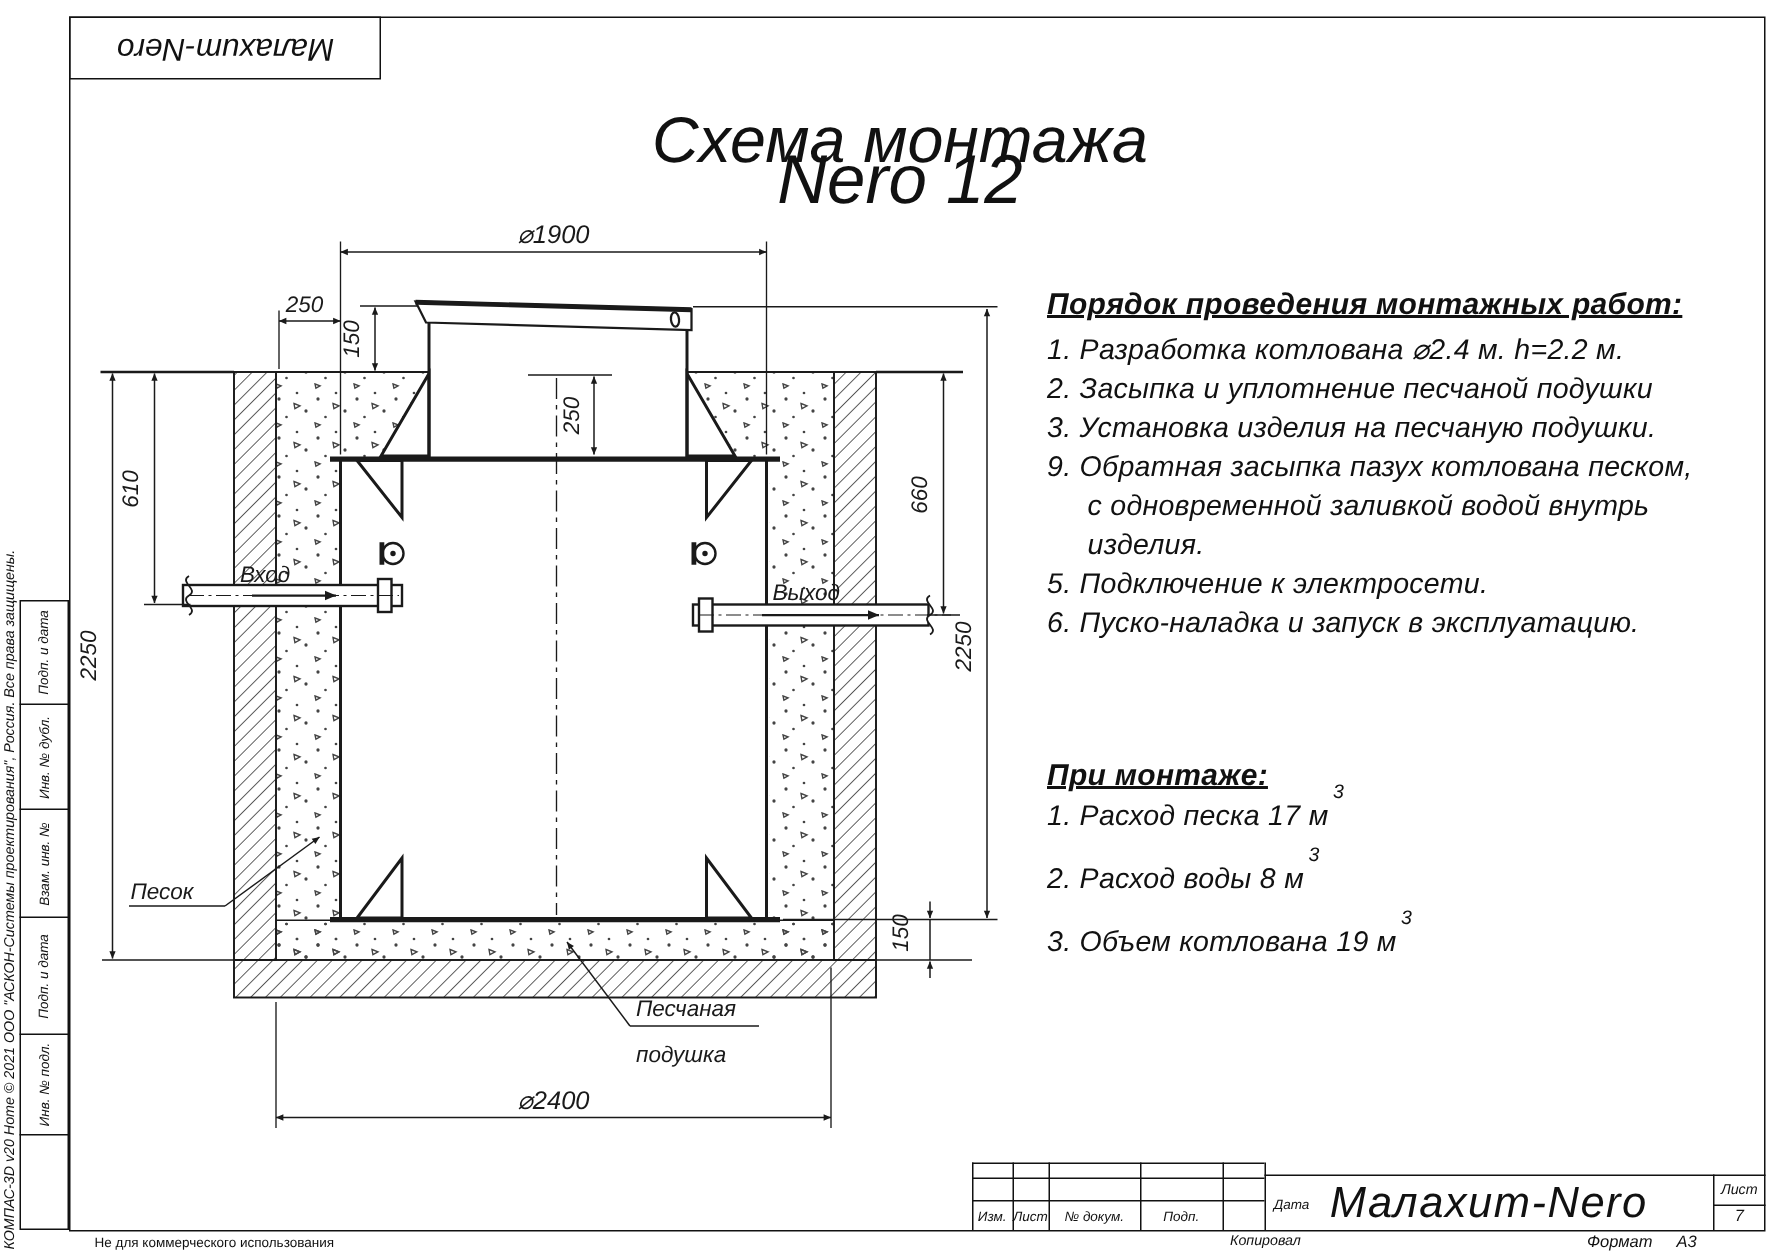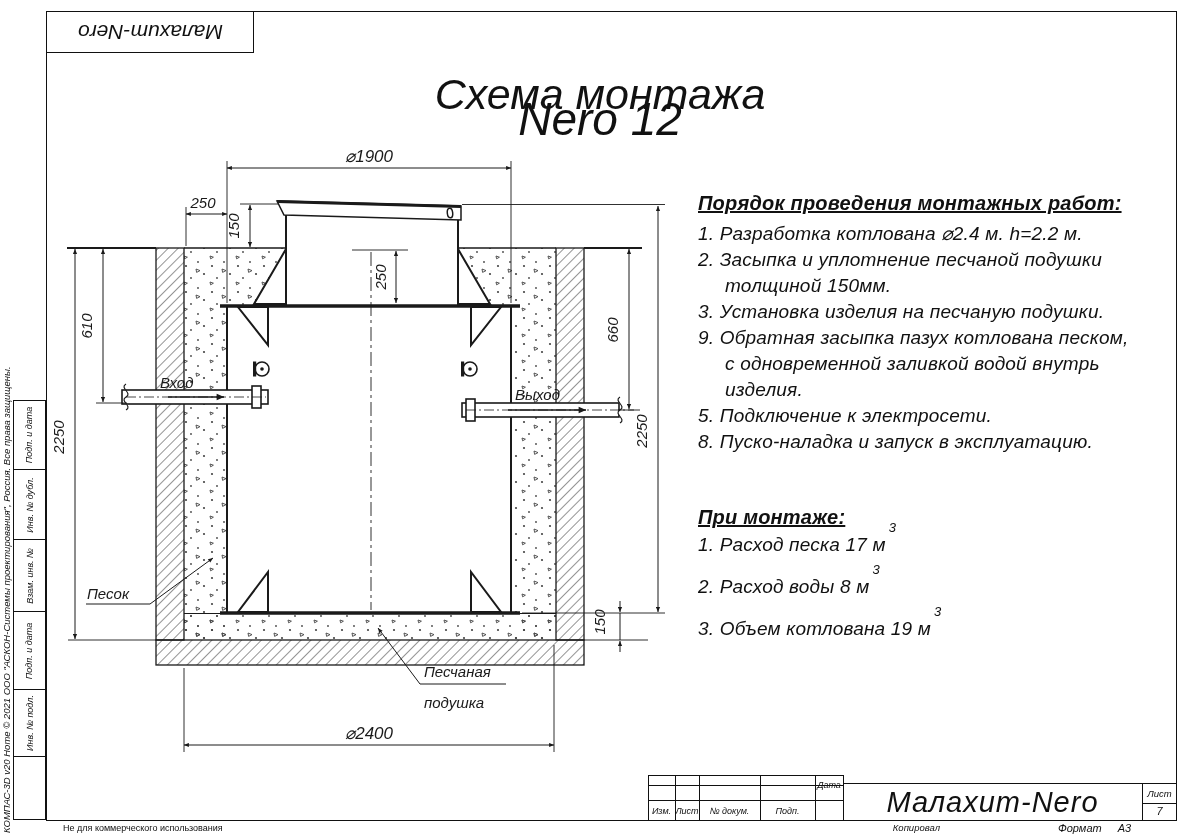--- a/index.html
+++ b/index.html
@@ -29,21 +29,21 @@
   .mont{left:698px;top:506px;width:420px;font-size:19px;font-style:italic;letter-spacing:.2px;}
   .m-item{height:42px;display:flex;align-items:flex-start;white-space:nowrap;}
   .m-item sup{font-size:13px;position:relative;top:-14px;margin-left:3px;}
   
   .tbl{background:#111;}
   .tb-lbl{font-size:9px;font-style:italic;display:flex;align-items:center;justify-content:center;}
   .tb-product{left:843px;top:784px;width:299px;height:36px;display:flex;align-items:center;justify-content:center;
               font-size:29px;font-style:italic;letter-spacing:1px;white-space:nowrap;}
   .tb-sheetlbl{left:1142px;top:784px;width:35px;height:18px;font-size:9.5px;}
   .tb-sheetnum{left:1142px;top:803px;width:35px;height:16px;font-size:11px;}
-  .tb-copied{left:820px;top:822px;width:120px;text-align:right;font-size:9.5px;font-style:italic;}
+  .tb-copied{left:820px;top:822px;width:120px;text-align:left;font-size:9.5px;font-style:italic;}
   .tb-format{left:1058px;top:822px;font-size:11px;font-style:italic;}
   .tb-format b{font-weight:normal;margin-left:16px;}
   
   svg text{font-family:"Liberation Sans",sans-serif;font-style:italic;fill:#1a1a1a;}
   .dt{font-size:15px;}
   .lg{font-size:17px;}
 </style>
 </head>
 <body>
 
@@ -74,27 +74,26 @@
   <div class="abs copyright">КОМПАС-3D v20 Home © 2021 ООО "АСКОН-Системы проектирования", Россия. Все права защищены.</div>
   <div class="abs notice">Не для коммерческого использования</div>
 
   <div class="abs t1">Схема монтажа</div>
   <div class="abs t2">Nero 12</div>
 
   <div class="abs inst">
     <div class="hd">Порядок проведения монтажных работ:</div>
     <div class="ln">1. Разработка котлована ⌀2.4 м. h=2.2 м.</div>
     <div class="ln">2. Засыпка и уплотнение песчаной подушки</div>
-    <div class="ln cont">толщиной 150мм.</div>
     <div class="ln">3. Установка изделия на песчаную подушки.</div>
     <div class="ln">9. Обратная засыпка пазух котлована песком,</div>
     <div class="ln cont">с одновременной заливкой водой внутрь</div>
     <div class="ln cont">изделия.</div>
     <div class="ln">5. Подключение к электросети.</div>
-    <div class="ln">8. Пуско-наладка и запуск в эксплуатацию.</div>
+    <div class="ln">6. Пуско-наладка и запуск в эксплуатацию.</div>
   </div>
 
   <div class="abs mont">
     <div class="hd">При монтаже:</div>
     <div class="m-item">
         <span>1. Расход песка 17 м</span>
         <sup>3</sup>
       </div>
     <div class="m-item">
         <span>2. Расход воды 8 м</span>
@@ -265,21 +264,21 @@
   <div class="abs tbl" style="left:760px;top:775px;width:1.2px;height:45px;"></div>
   <div class="abs tbl" style="left:815px;top:775px;width:1.2px;height:45px;"></div>
   <div class="abs tbl" style="left:843px;top:775px;width:1.4px;height:45px;"></div>
   <div class="abs tbl" style="left:1142px;top:783px;width:1.4px;height:37px;"></div>
   <div class="abs tbl" style="left:1142px;top:803px;width:35px;height:1.2px;"></div>
 
   <div class="abs tb-lbl" style="left:648px;top:802px;width:27px;height:17px;">Изм.</div>
   <div class="abs tb-lbl" style="left:675px;top:802px;width:24px;height:17px;">Лист</div>
   <div class="abs tb-lbl" style="left:699px;top:802px;width:61px;height:17px;">№ докум.</div>
   <div class="abs tb-lbl" style="left:760px;top:802px;width:55px;height:17px;">Подп.</div>
-  <div class="abs tb-lbl" style="left:815px;top:776px;width:28px;height:17px;">Дата</div>
+  <div class="abs tb-lbl" style="left:815px;top:794px;width:28px;height:17px;padding-left:32px;">Дата</div>
 
   <div class="abs tb-product">Малахит-Nero</div>
   <div class="abs tb-lbl tb-sheetlbl">Лист</div>
   <div class="abs tb-lbl tb-sheetnum">7</div>
   <div class="abs tb-copied">Копировал</div>
   <div class="abs tb-format"><span>Формат</span><b>А3</b></div>
 
 </div>
 
 </body></html>

